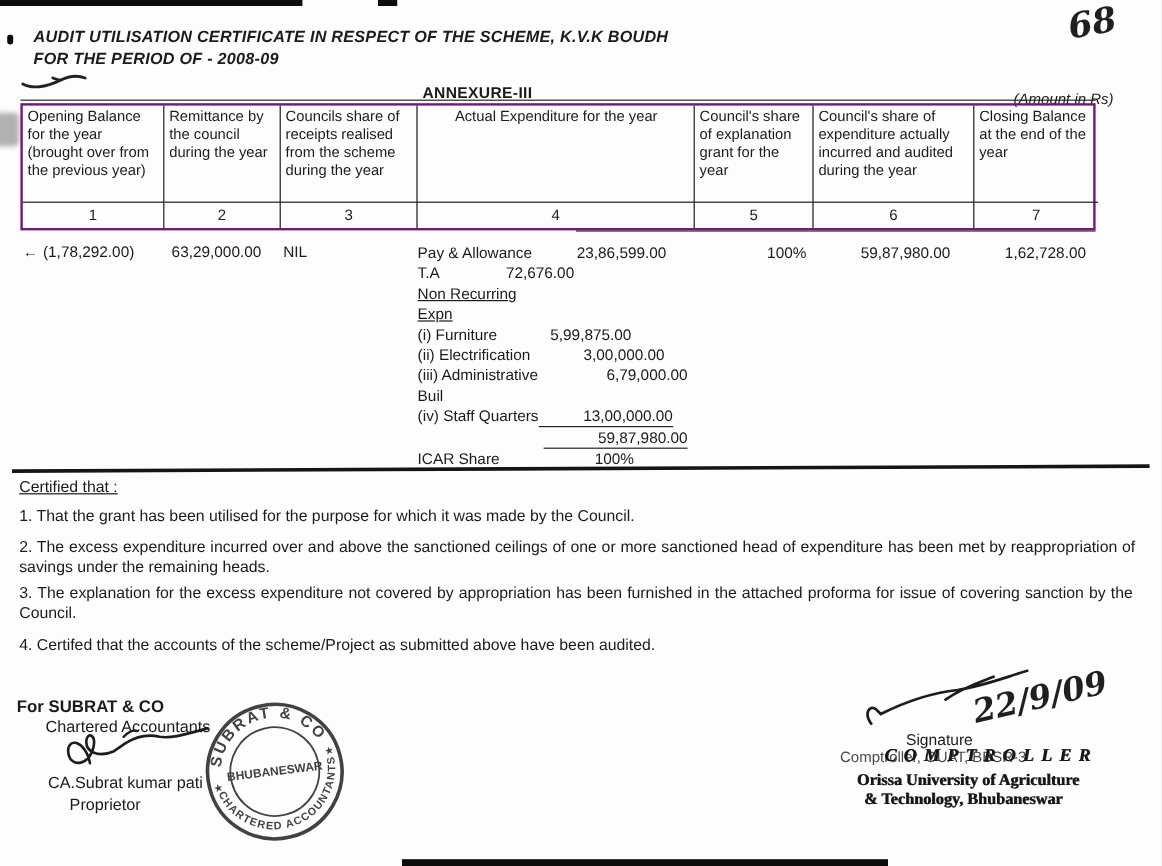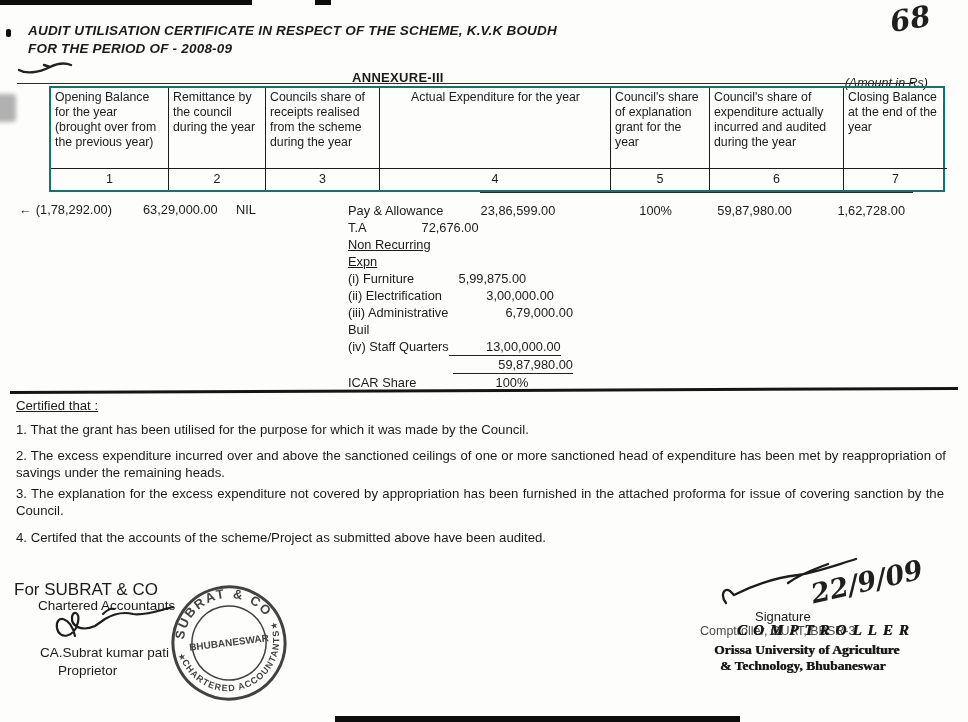--- a/index.html
+++ b/index.html
@@ -12,21 +12,21 @@
   
   .bar{background:#0d0d0d;}
   .smudge{background:#8a8a8a;filter:blur(2px);border-radius:4px;opacity:.65;}
   
   .title{font-weight:bold;font-style:italic;font-size:13.5px;line-height:1.32;letter-spacing:.2px;}
   .annex{font-weight:bold;font-size:13px;letter-spacing:.3px;}
   .amt-note{font-style:italic;font-size:12.5px;}
   
   .audit-table{
     display:grid;grid-template-columns:118px 97px 114px 231px 99px 134px 103px;
-    border:2px solid #0f766e;box-sizing:border-box;background:transparent;margin-left:32px;
+    border:2px solid #701a75;box-sizing:border-box;background:transparent;
   }
   .th{
     border-right:1.4px solid #1c1c1c;border-bottom:1.4px solid #1c1c1c;
     font-size:12.3px;line-height:1.22;padding:2px 3px 0 4px;height:78px;box-sizing:content-box;
   }
   .th.center{text-align:center;}
   .th:nth-child(7){border-right:none;}
   .tn{
     border-right:1.4px solid #1c1c1c;text-align:center;font-size:12.5px;
     height:21px;line-height:21px;
@@ -35,21 +35,21 @@
   
   .val{font-size:12.8px;}
   .exp-row{display:flex;line-height:17px;font-size:12.8px;}
   .exp-amt{width:112px;text-align:right;}
   .u{text-decoration:underline;}
   .uline{border-bottom:1.5px solid #222;}
   
   .cert{font-size:13.2px;line-height:17px;}
   .just{text-align:justify;}
   
-  .bold13{font-weight:normal;font-size:17px;}
+  .bold13{font-weight:bold;font-size:14px;}
   .plain13{font-size:13.5px;}
   .hand{
     font-family:"DejaVu Serif",serif;font-style:italic;color:#1f1f1f;
   }
   .stamp-serif{
     font-family:"Liberation Serif",serif;font-weight:bold;color:#171717;
     text-shadow:.6px .4px 0 #333;
   }
 </style>
 </head>

